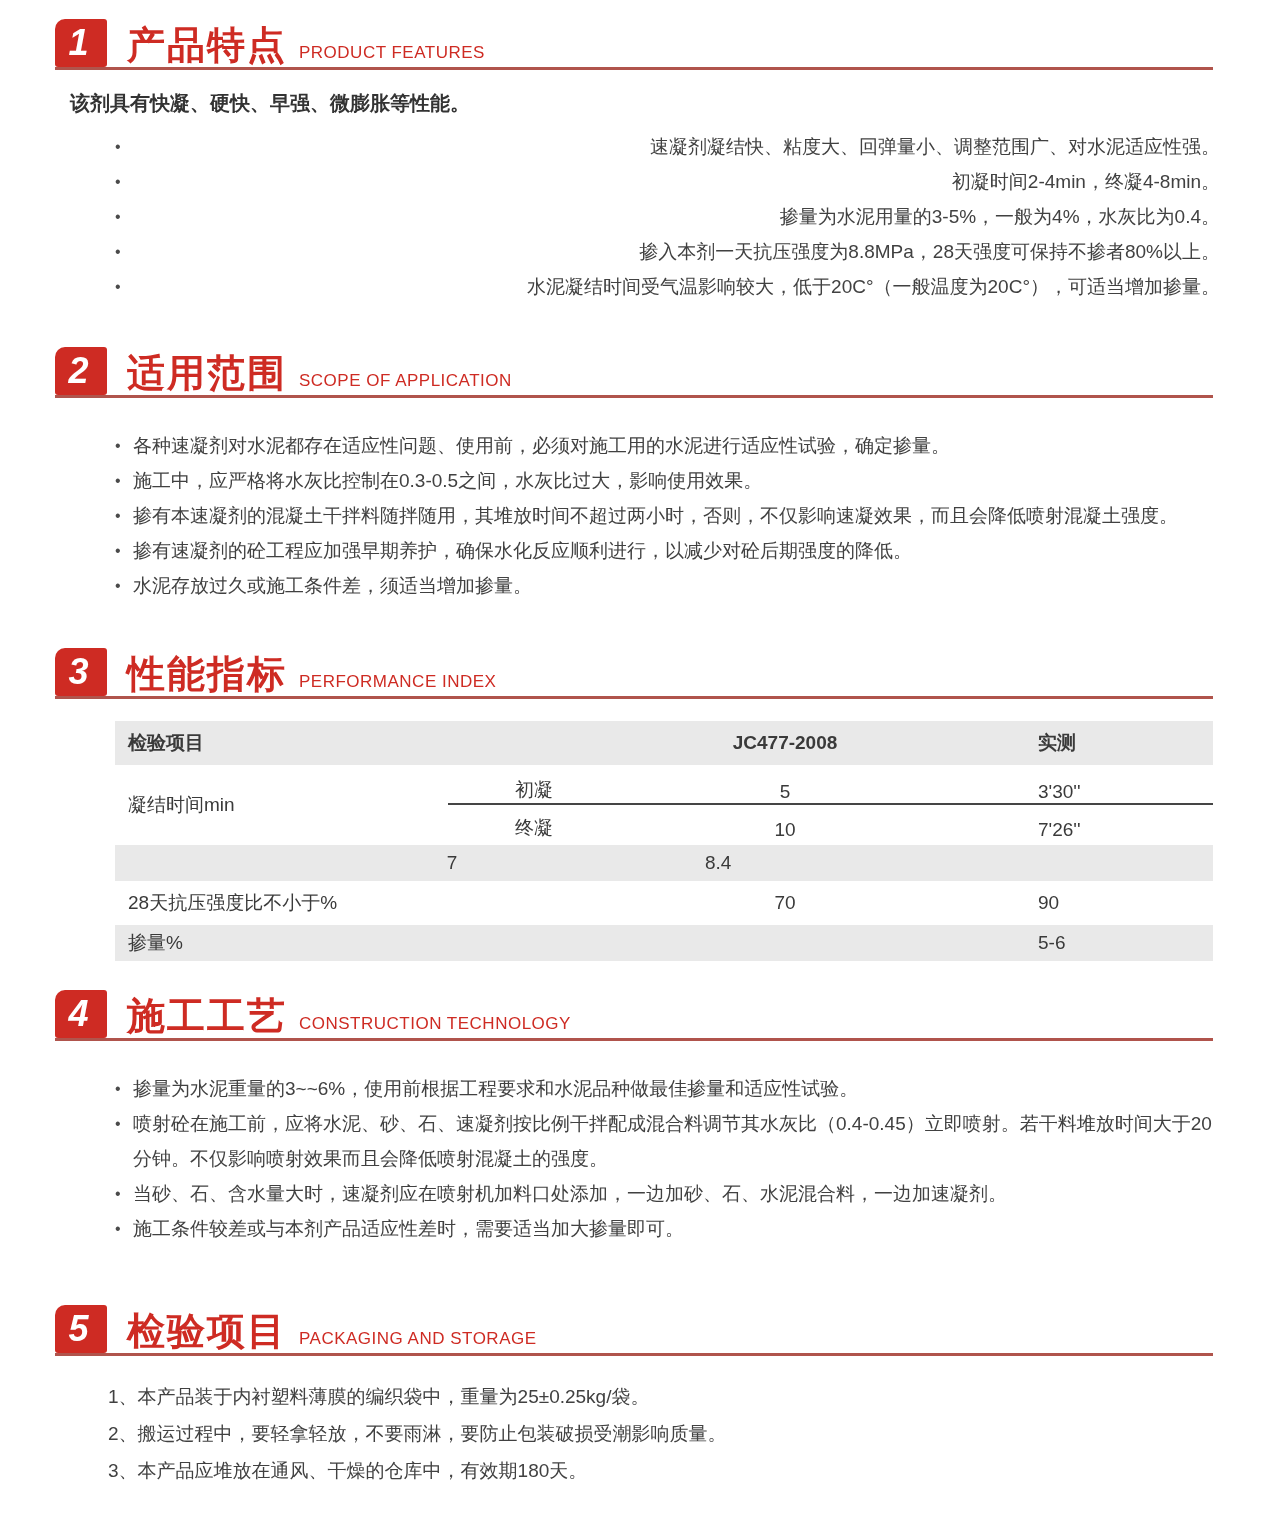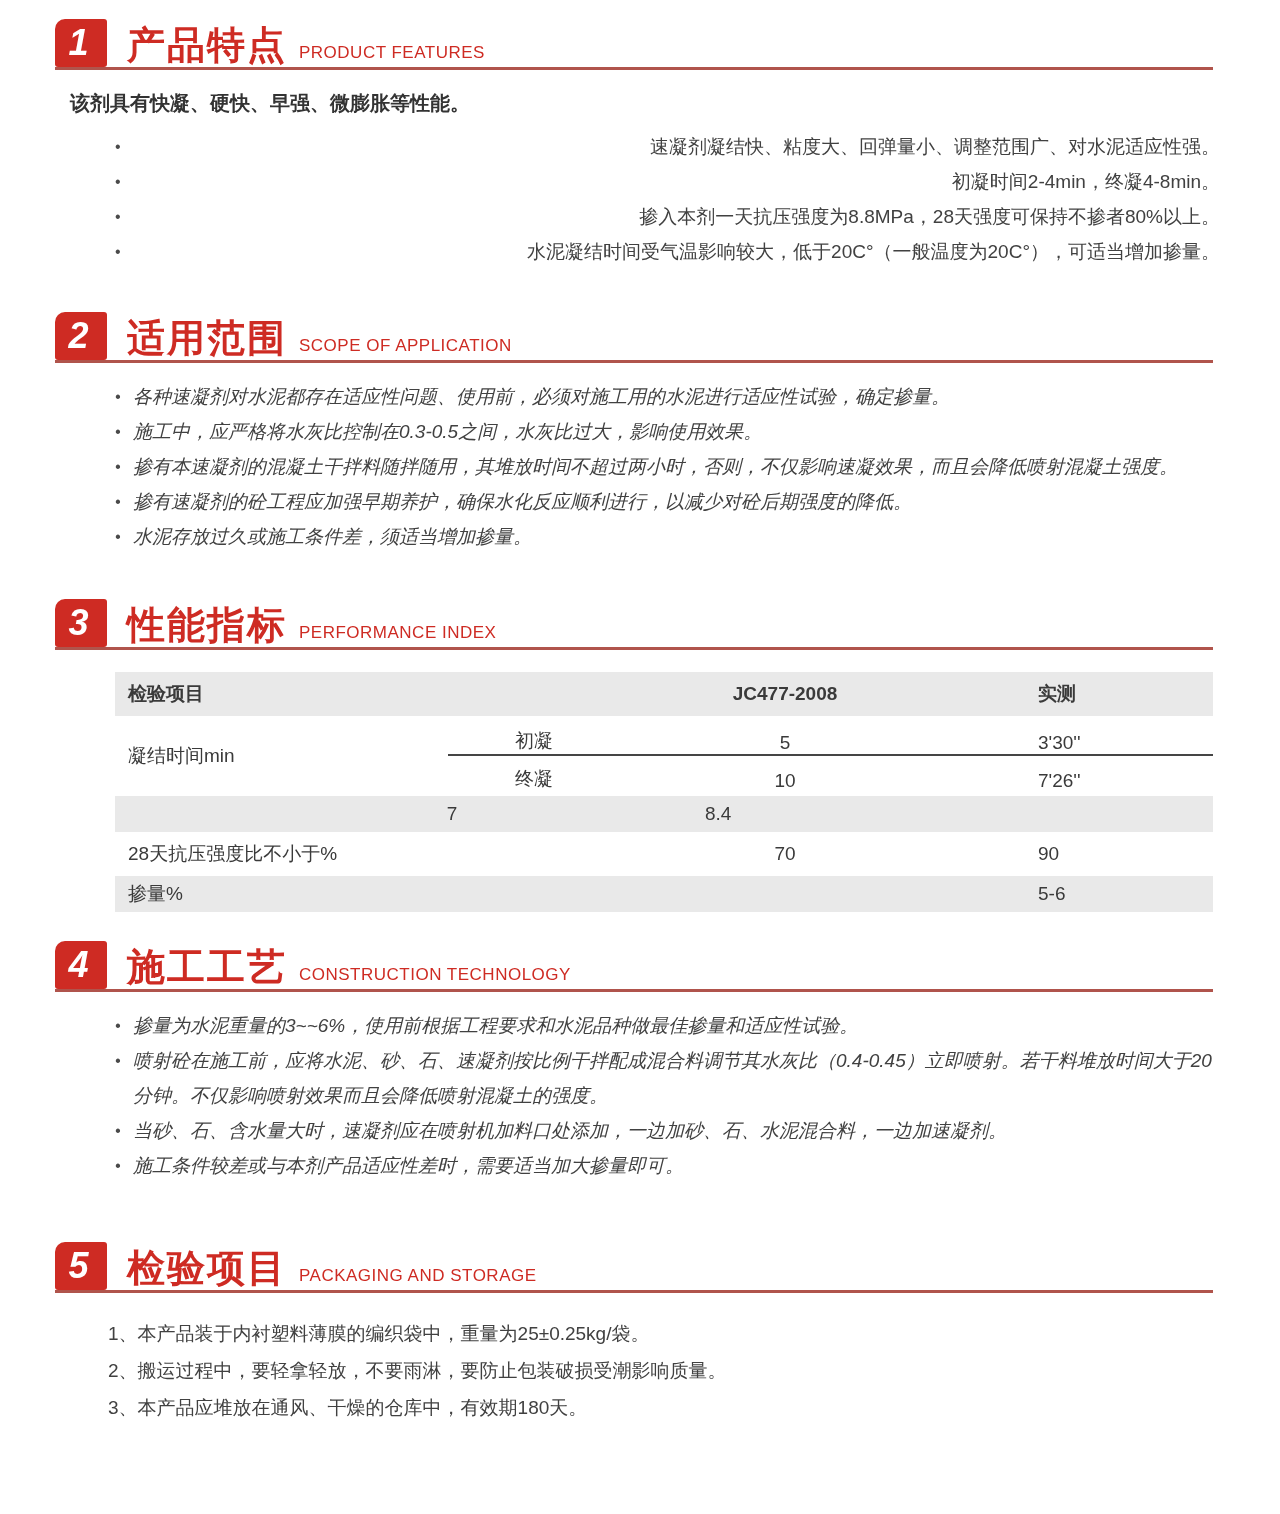--- a/index.html
+++ b/index.html
@@ -73,39 +73,40 @@
   .setrow .c1 { display:flex; align-items:center; }
   .subwrap { flex:1; display:flex; flex-direction:column; }
   .subrow { display:flex; align-items:flex-end; height:36px; }
   .subrow.first { border-bottom:2px solid #454545; }
 
   
   .sec2 { margin-top:42px; }
   .sec3 { margin-top:44px; }
   .sec4 { margin-top:28px; }
   .sec5 { margin-top:58px; }
-  .sec2 ul.bullets, .sec4 ul.bullets { margin-top:16px;font-style:italic; }
+  .sec2 ul.bullets, .sec4 ul.bullets { margin-top:30px; }
 </style>
 </head>
 <body>
 
 <div class="page">
 
   <section class="sec sec1">
     <header class="sec-head">
       <div class="badge">
         <span class="badge-num">1</span>
       </div>
       <h2 class="zh">产品特点</h2>
       <span class="en">PRODUCT FEATURES</span>
     </header>
     <p class="intro">该剂具有快凝、硬快、早强、微膨胀等性能。</p>
     <ul class="bullets">
       <li>速凝剂凝结快、粘度大、回弹量小、调整范围广、对水泥适应性强。</li>
       <li>初凝时间2-4min，终凝4-8min。</li>
+      <li>掺量为水泥用量的3-5%，一般为4%，水灰比为0.4。</li>
       <li>掺入本剂一天抗压强度为8.8MPa，28天强度可保持不掺者80%以上。</li>
       <li>水泥凝结时间受气温影响较大，低于20C°（一般温度为20C°），可适当增加掺量。</li>
     </ul>
   </section>
 
   <section class="sec sec2">
     <header class="sec-head">
       <div class="badge">
         <span class="badge-num">2</span>
       </div>

